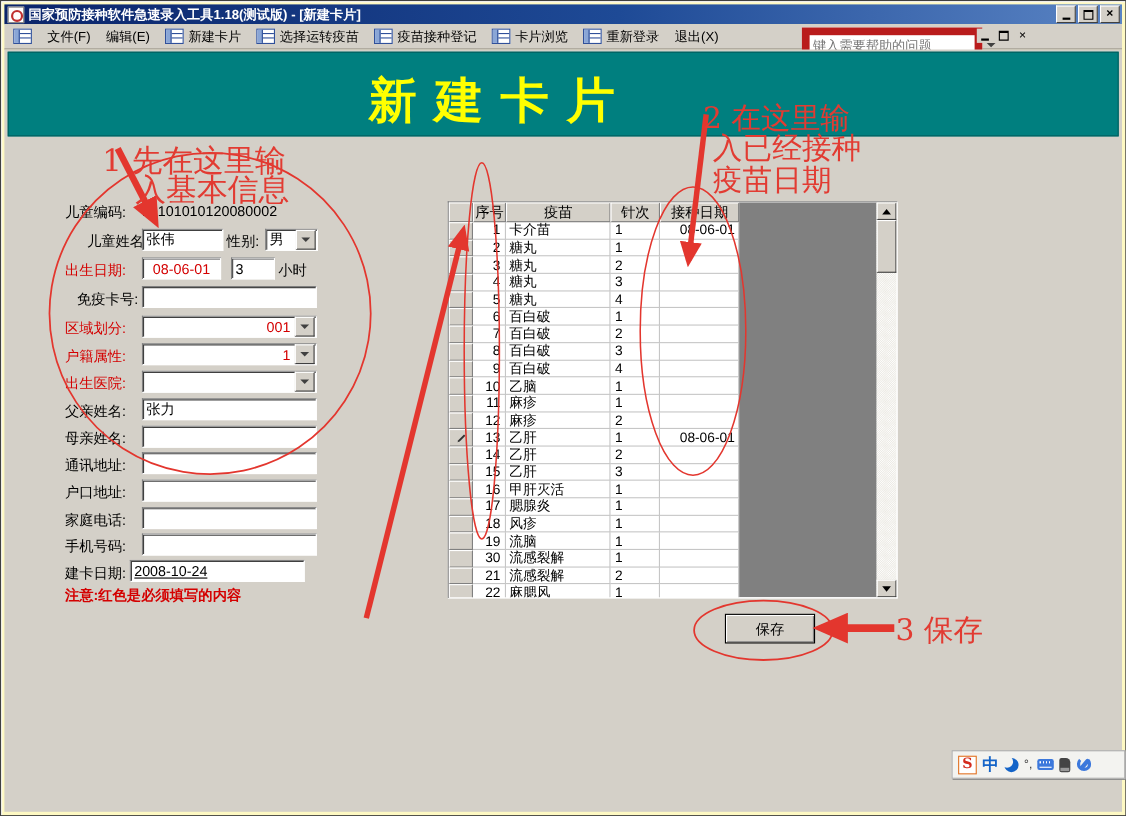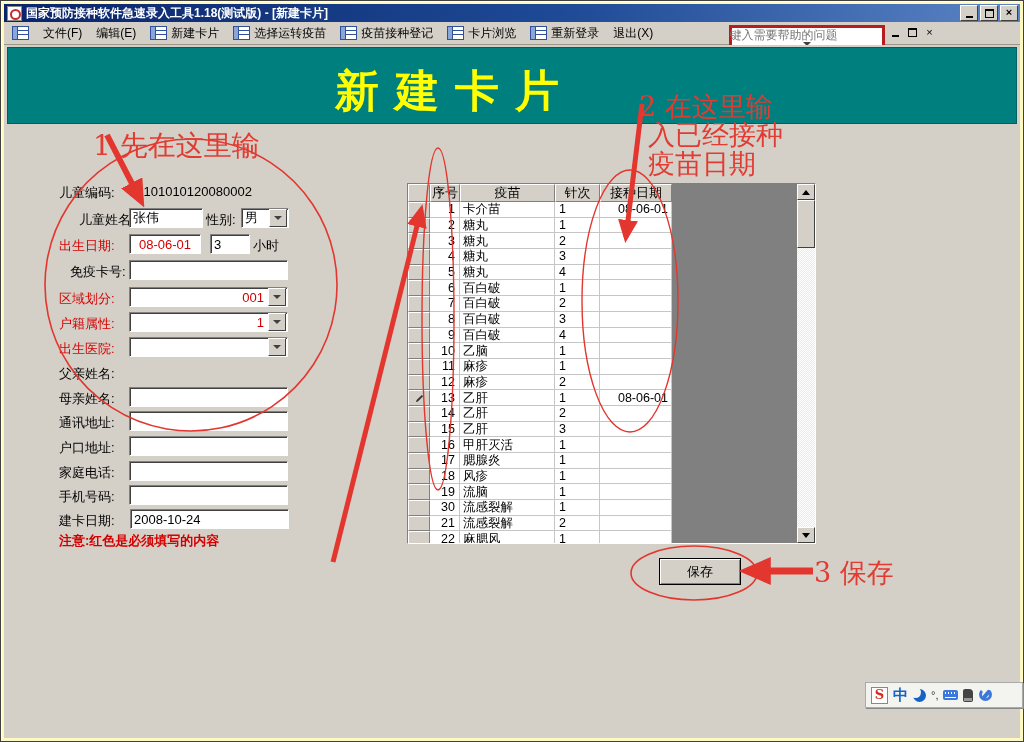--- a/index.html
+++ b/index.html
@@ -23,21 +23,21 @@
   .glyph-cls{font-size:11px;margin-top:-1px;}
 
   
   .menubar{position:absolute;left:3px;top:21px;right:3px;height:23px;background:#D4D0C8;
      display:flex;align-items:center;gap:14px;padding-left:8px;border-bottom:1px solid #9a9689;box-sizing:border-box;}
   .menu-item{display:flex;align-items:center;gap:4px;white-space:nowrap;cursor:default;}
   .mi-icon{width:15px;height:12px;background:#fff;border:1px solid #30509a;position:relative;flex:0 0 auto;}
   .mi-icon::before{content:"";position:absolute;left:0;top:0;width:4px;height:100%;background:#8aa6d6;border-right:1px solid #30509a;}
   .mi-icon::after{content:"";position:absolute;left:5px;right:0;top:3px;height:1px;background:#30509a;box-shadow:0 4px 0 #30509a;}
   .help-combo{position:absolute;left:725px;top:3px;width:150px;height:17px;background:#fff;
-     border:3px solid #b91c1c;display:flex;align-items:center;flex-direction:column;}
+     border:7px solid #b91c1c;display:flex;align-items:center;}
   .help-combo input{border:0;outline:0;flex:1;font-size:12px;color:#808080;padding:0 3px;background:transparent;
      font-family:"Liberation Sans","DejaVu Sans",sans-serif;}
   .combo-arrow-flat{width:15px;height:100%;display:flex;align-items:center;justify-content:center;}
   .tri-down{width:0;height:0;border-left:4px solid transparent;border-right:4px solid transparent;border-top:4px solid #404040;}
   .mdi-btns{position:absolute;left:884px;top:4px;display:flex;gap:2px;}
   .mdi-btn{width:15px;height:13px;display:flex;align-items:center;justify-content:center;background:#D4D0C8;}
 
   
   .content{position:absolute;left:3px;top:44px;right:3px;bottom:3px;background:#D4D0C8;}
   .banner{position:absolute;left:3px;top:2px;right:3px;height:77px;background:#007F7F;border:1px solid #005f5f;box-sizing:border-box;}
@@ -235,38 +235,39 @@
 
     <div class="flabel req" style="left:55px;top:295px;">出生医院:</div>
     <div class="combo" style="left:125px;top:292px;width:159px;">
       <span class="cval"></span>
       <span class="combo-btn">
           <span class="tri-down"></span>
         </span>
     </div>
 
     <div class="flabel" style="left:55px;top:320px;">父亲姓名:</div>
+    <input class="tbox" style="left: 125px; top: 317px; width: 151px;" value="张力">
 
     <div class="flabel" style="left:55px;top:345px;text-align:right;">母亲姓名:</div>
     <input class="tbox" style="left: 125px; top: 342px; width: 151px;" value="">
 
     <div class="flabel" style="left:55px;top:369px;">通讯地址:</div>
     <input class="tbox" style="left: 125px; top: 366px; width: 151px;" value="">
 
     <div class="flabel" style="left:55px;top:394px;">户口地址:</div>
     <input class="tbox" style="left: 125px; top: 391px; width: 151px;" value="">
 
     <div class="flabel" style="left:55px;top:419px;">家庭电话:</div>
     <input class="tbox" style="left: 125px; top: 416px; width: 151px;" value="">
 
     <div class="flabel" style="left:55px;top:443px;">手机号码:</div>
     <input class="tbox" style="left: 125px; top: 440px; width: 151px;" value="">
 
     <div class="flabel" style="left:55px;top:467px;">建卡日期:</div>
-    <input class="tbox" style="left: 126px; top: 464px; width: 151px;" value="2008-10-24">
+    <input class="tbox" style="left: 114px; top: 464px; width: 151px; text-decoration: underline;" value="2008-10-24">
 
     <div class="note-red" style="left:55px;top:487px;">注意:红色是必须填写的内容</div>
 
     <div class="grid">
       <div class="grid-filler"></div>
       <div class="ghead">
         <div class="hcell" style="width:22px;"></div>
         <div class="hcell" style="width:30px;">序号</div>
         <div class="hcell" style="width:95px;">疫苗</div>
         <div class="hcell" style="width:45px;">针次</div>
@@ -466,18 +467,19 @@
     <ellipse cx="437" cy="318" rx="16" ry="171" fill="none" stroke="#e3362e" stroke-width="1.4"></ellipse>
     <ellipse cx="629" cy="300" rx="48" ry="131" fill="none" stroke="#e3362e" stroke-width="1.4"></ellipse>
     <ellipse cx="693" cy="572" rx="63" ry="27" fill="none" stroke="#e3362e" stroke-width="1.6"></ellipse>
     <line x1="106" y1="134" x2="140" y2="200" stroke="#e3362e" stroke-width="6" marker-end="url(#ah)"></line>
     <line x1="641" y1="103" x2="625" y2="236" stroke="#e3362e" stroke-width="5" marker-end="url(#ah)"></line>
     <line x1="332" y1="561" x2="420" y2="209" stroke="#e3362e" stroke-width="5" marker-end="url(#ah)"></line>
     <line x1="812" y1="570" x2="746" y2="570" stroke="#e3362e" stroke-width="7" marker-end="url(#ah)"></line>
   </svg>
 
   <div class="anno-text" style="left:92px;top:126px;font-size:28px;">1  先在这里输</div>
+  <div class="anno-text" style="left:122px;top:153px;font-size:28px;">入基本信息</div>
   <div class="anno-text" style="left:638px;top:88px;font-size:27px;">2  在这里输</div>
   <div class="anno-text" style="left:647px;top:116px;font-size:27px;">入已经接种</div>
   <div class="anno-text" style="left:647px;top:145px;font-size:27px;">疫苗日期</div>
   <div class="anno-text" style="left:813px;top:554px;font-size:27px;">3  保存</div>
 
 </div>
 
 </body></html>

